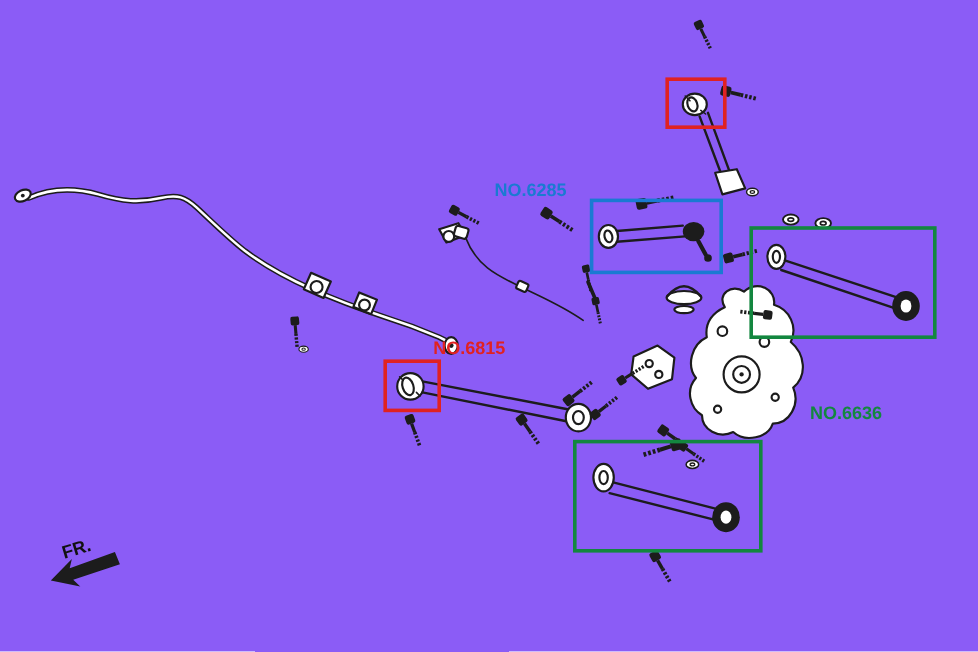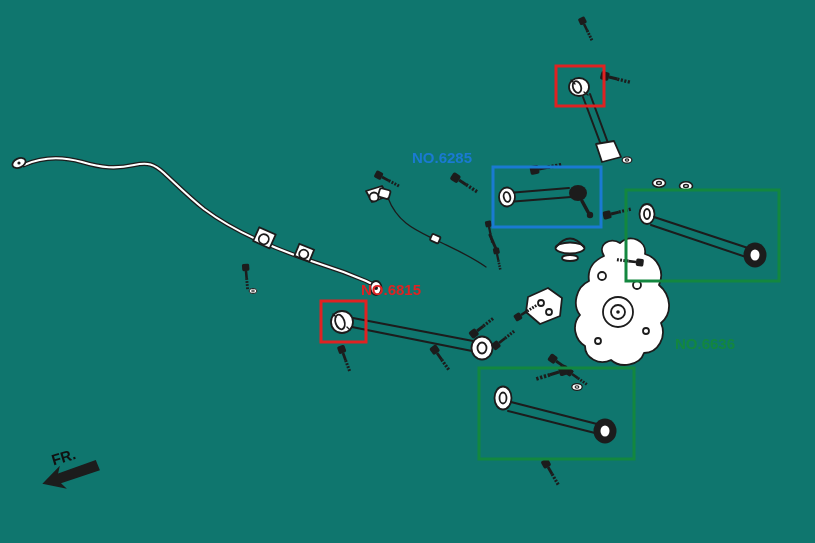--- a/index.html
+++ b/index.html
@@ -1,17 +1,17 @@
 <!DOCTYPE html>
 <html><head>
 <meta charset="utf-8">
 <style>
   html,body{margin:0;padding:0;background:#ffffff;}
   .stage{
-    position:relative;width:815px;height:543px;background:#0f766e;
+    position:relative;width:815px;height:543px;background:#8b5cf6;
     font-family:"Liberation Sans",sans-serif;overflow:hidden;
   }
   svg{position:absolute;left:0;top:0;width:100%;height:100%;}
   .ln{fill:none;stroke:#1c1c1c;stroke-width:2;stroke-linecap:round;stroke-linejoin:round;}
   .ln-thin{fill:none;stroke:#1c1c1c;stroke-width:1.3;stroke-linecap:round;}
   .wht{fill:#ffffff;stroke:#1c1c1c;stroke-width:1.8;stroke-linejoin:round;}
   .blk{fill:#1c1c1c;stroke:none;}
   .lnS{stroke:#1c1c1c;stroke-linecap:round;}
   .bar-out{fill:none;stroke:#1c1c1c;stroke-width:4.6;stroke-linecap:round;}
   .bar-in{fill:none;stroke:#ffffff;stroke-width:2.1;stroke-linecap:round;}

